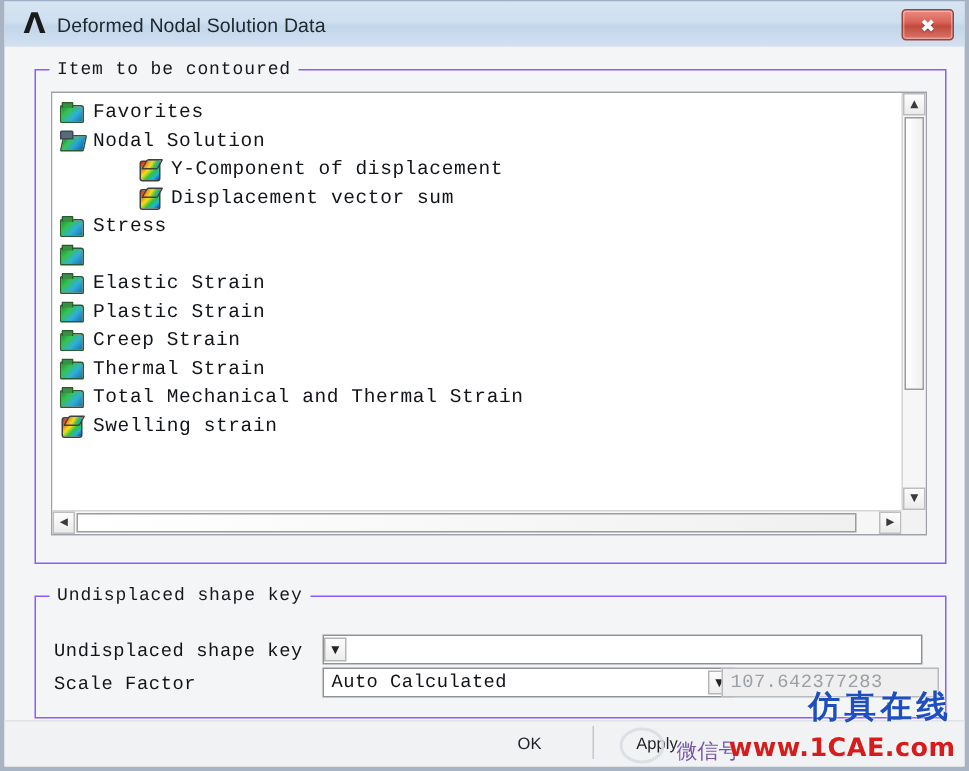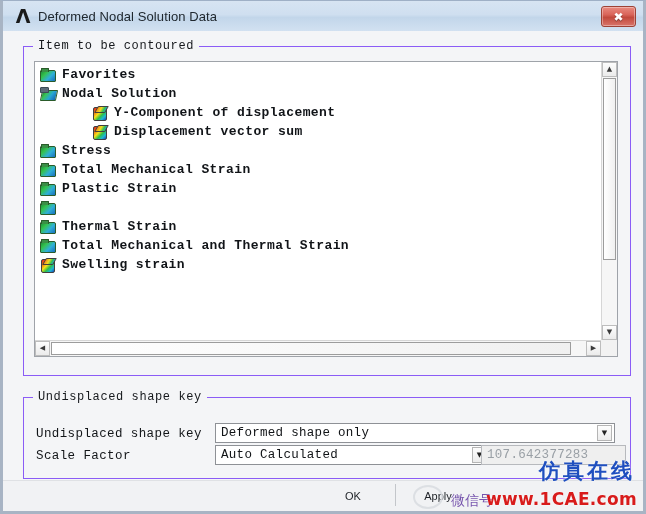--- a/index.html
+++ b/index.html
@@ -134,21 +134,20 @@
     border: 1px solid #9fa3a9;
     box-sizing: border-box;
   }
   #tree-scrollarea {
     position: absolute;
     left: 0; top: 0;
     right: 16px;
     bottom: 16px;
     overflow: hidden;
     background: #ffffff;
-    font-weight: bold;
   }
   #tree-list {
     position: absolute;
     left: 0; top: 3px;
     right: 0;
     padding-left: 5px;
   }
   .tree-row {
     display: flex;
     align-items: center;
@@ -517,28 +516,32 @@
               <div class="tree-row indent-3">
                 <span class="ico ico-cube"></span>
                 <span class="tree-label">Displacement vector sum</span>
               </div>
               <div class="tree-row indent-1">
                 <span class="ico ico-folder"></span>
                 <span class="tree-label">Stress</span>
               </div>
               <div class="tree-row indent-1">
                 <span class="ico ico-folder"></span>
-                <span class="tree-label">Total Mechanical Strain</span>
+              </div>
+              <div class="tree-row indent-1">
+                <span class="ico ico-folder"></span>
+                <span class="tree-label">Elastic Strain</span>
               </div>
               <div class="tree-row indent-1">
                 <span class="ico ico-folder"></span>
                 <span class="tree-label">Plastic Strain</span>
               </div>
               <div class="tree-row indent-1">
                 <span class="ico ico-folder"></span>
+                <span class="tree-label">Creep Strain</span>
               </div>
               <div class="tree-row indent-1">
                 <span class="ico ico-folder"></span>
                 <span class="tree-label">Thermal Strain</span>
               </div>
               <div class="tree-row indent-1">
                 <span class="ico ico-folder"></span>
                 <span class="tree-label">Total Mechanical and Thermal Strain</span>
               </div>
               <div class="tree-row indent-1">
@@ -563,21 +566,20 @@
       </div>
     </div>
 
     <div class="groupbox" id="group-undisp">
       <div class="group-legend">Undisplaced shape key</div>
 
       <div class="form-row" style="left:12px; top:26px;">
         <span class="form-label">Undisplaced shape key</span>
       </div>
       <div class="combo" style="left:191px; top:25px; width:400px;">
-        <span class="combo-text">Deformed shape only</span>
         <span class="combo-arrow">▼</span>
       </div>
 
       <div class="form-row" style="left:12px; top:48px;">
         <span class="form-label">Scale Factor</span>
       </div>
       <div class="combo" style="left:191px; top:47px; width:275px;justify-content:flex-end;">
         <span class="combo-text">Auto Calculated</span>
         <span class="combo-arrow">▼</span>
       </div>

